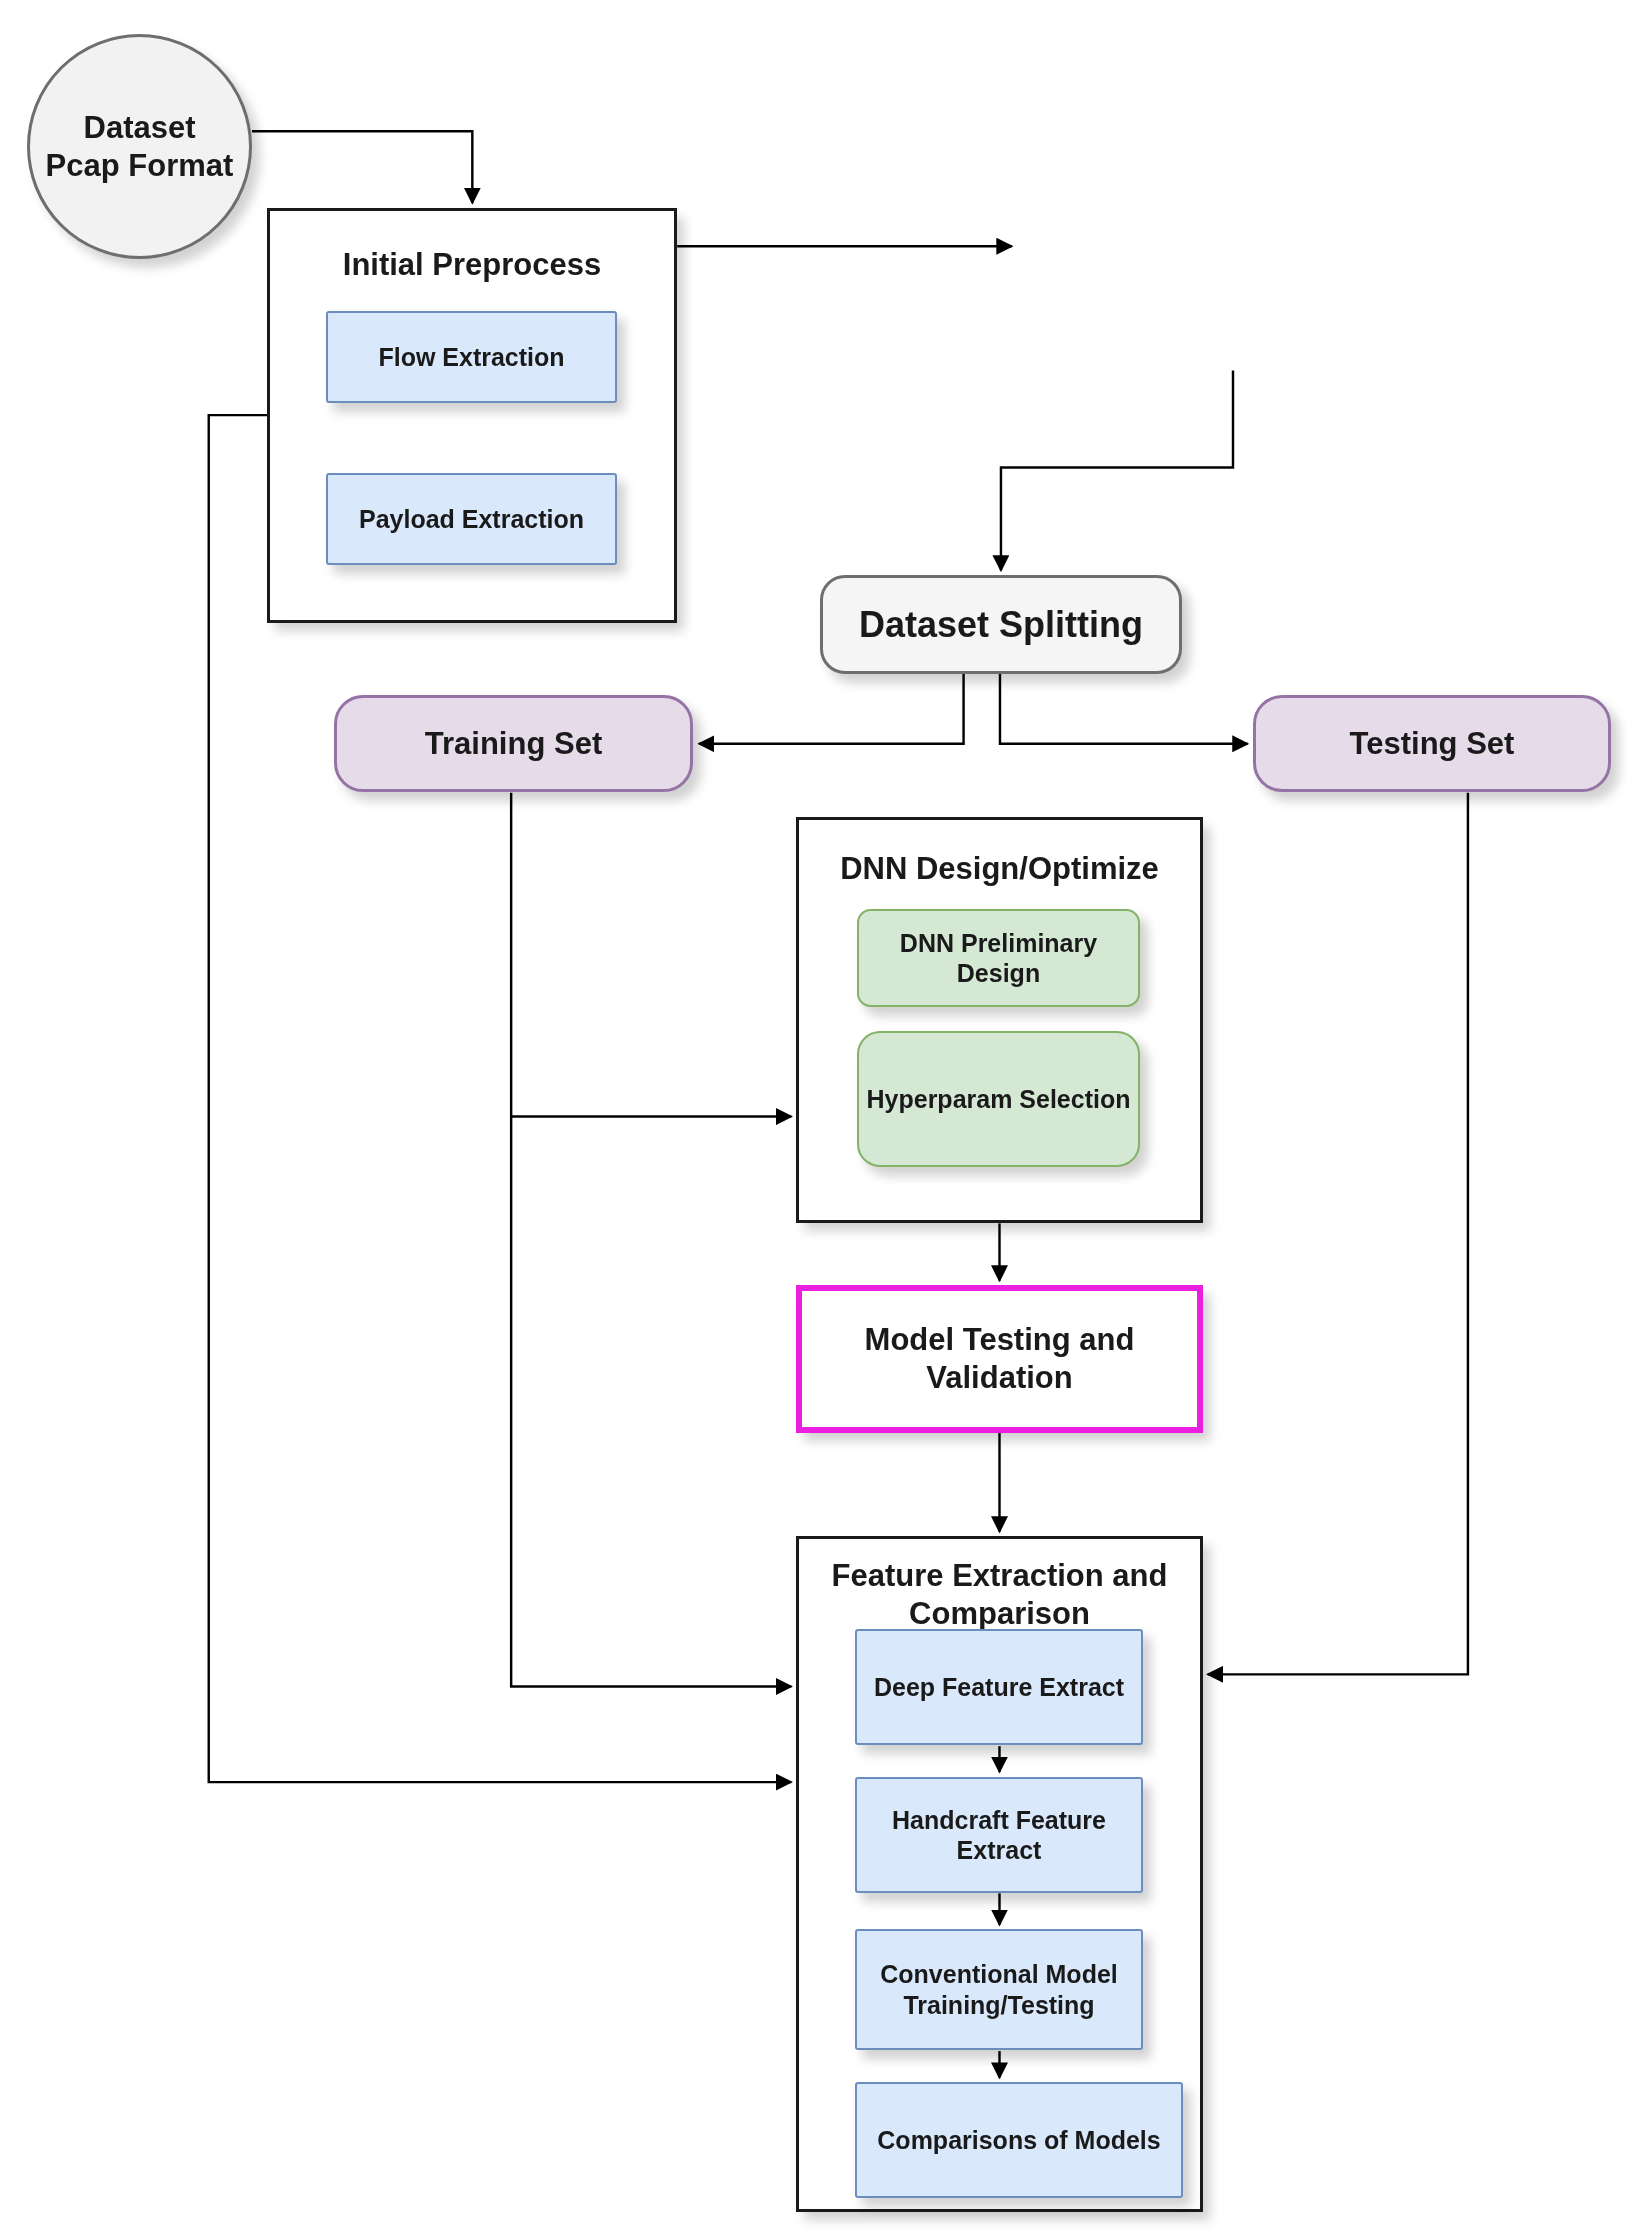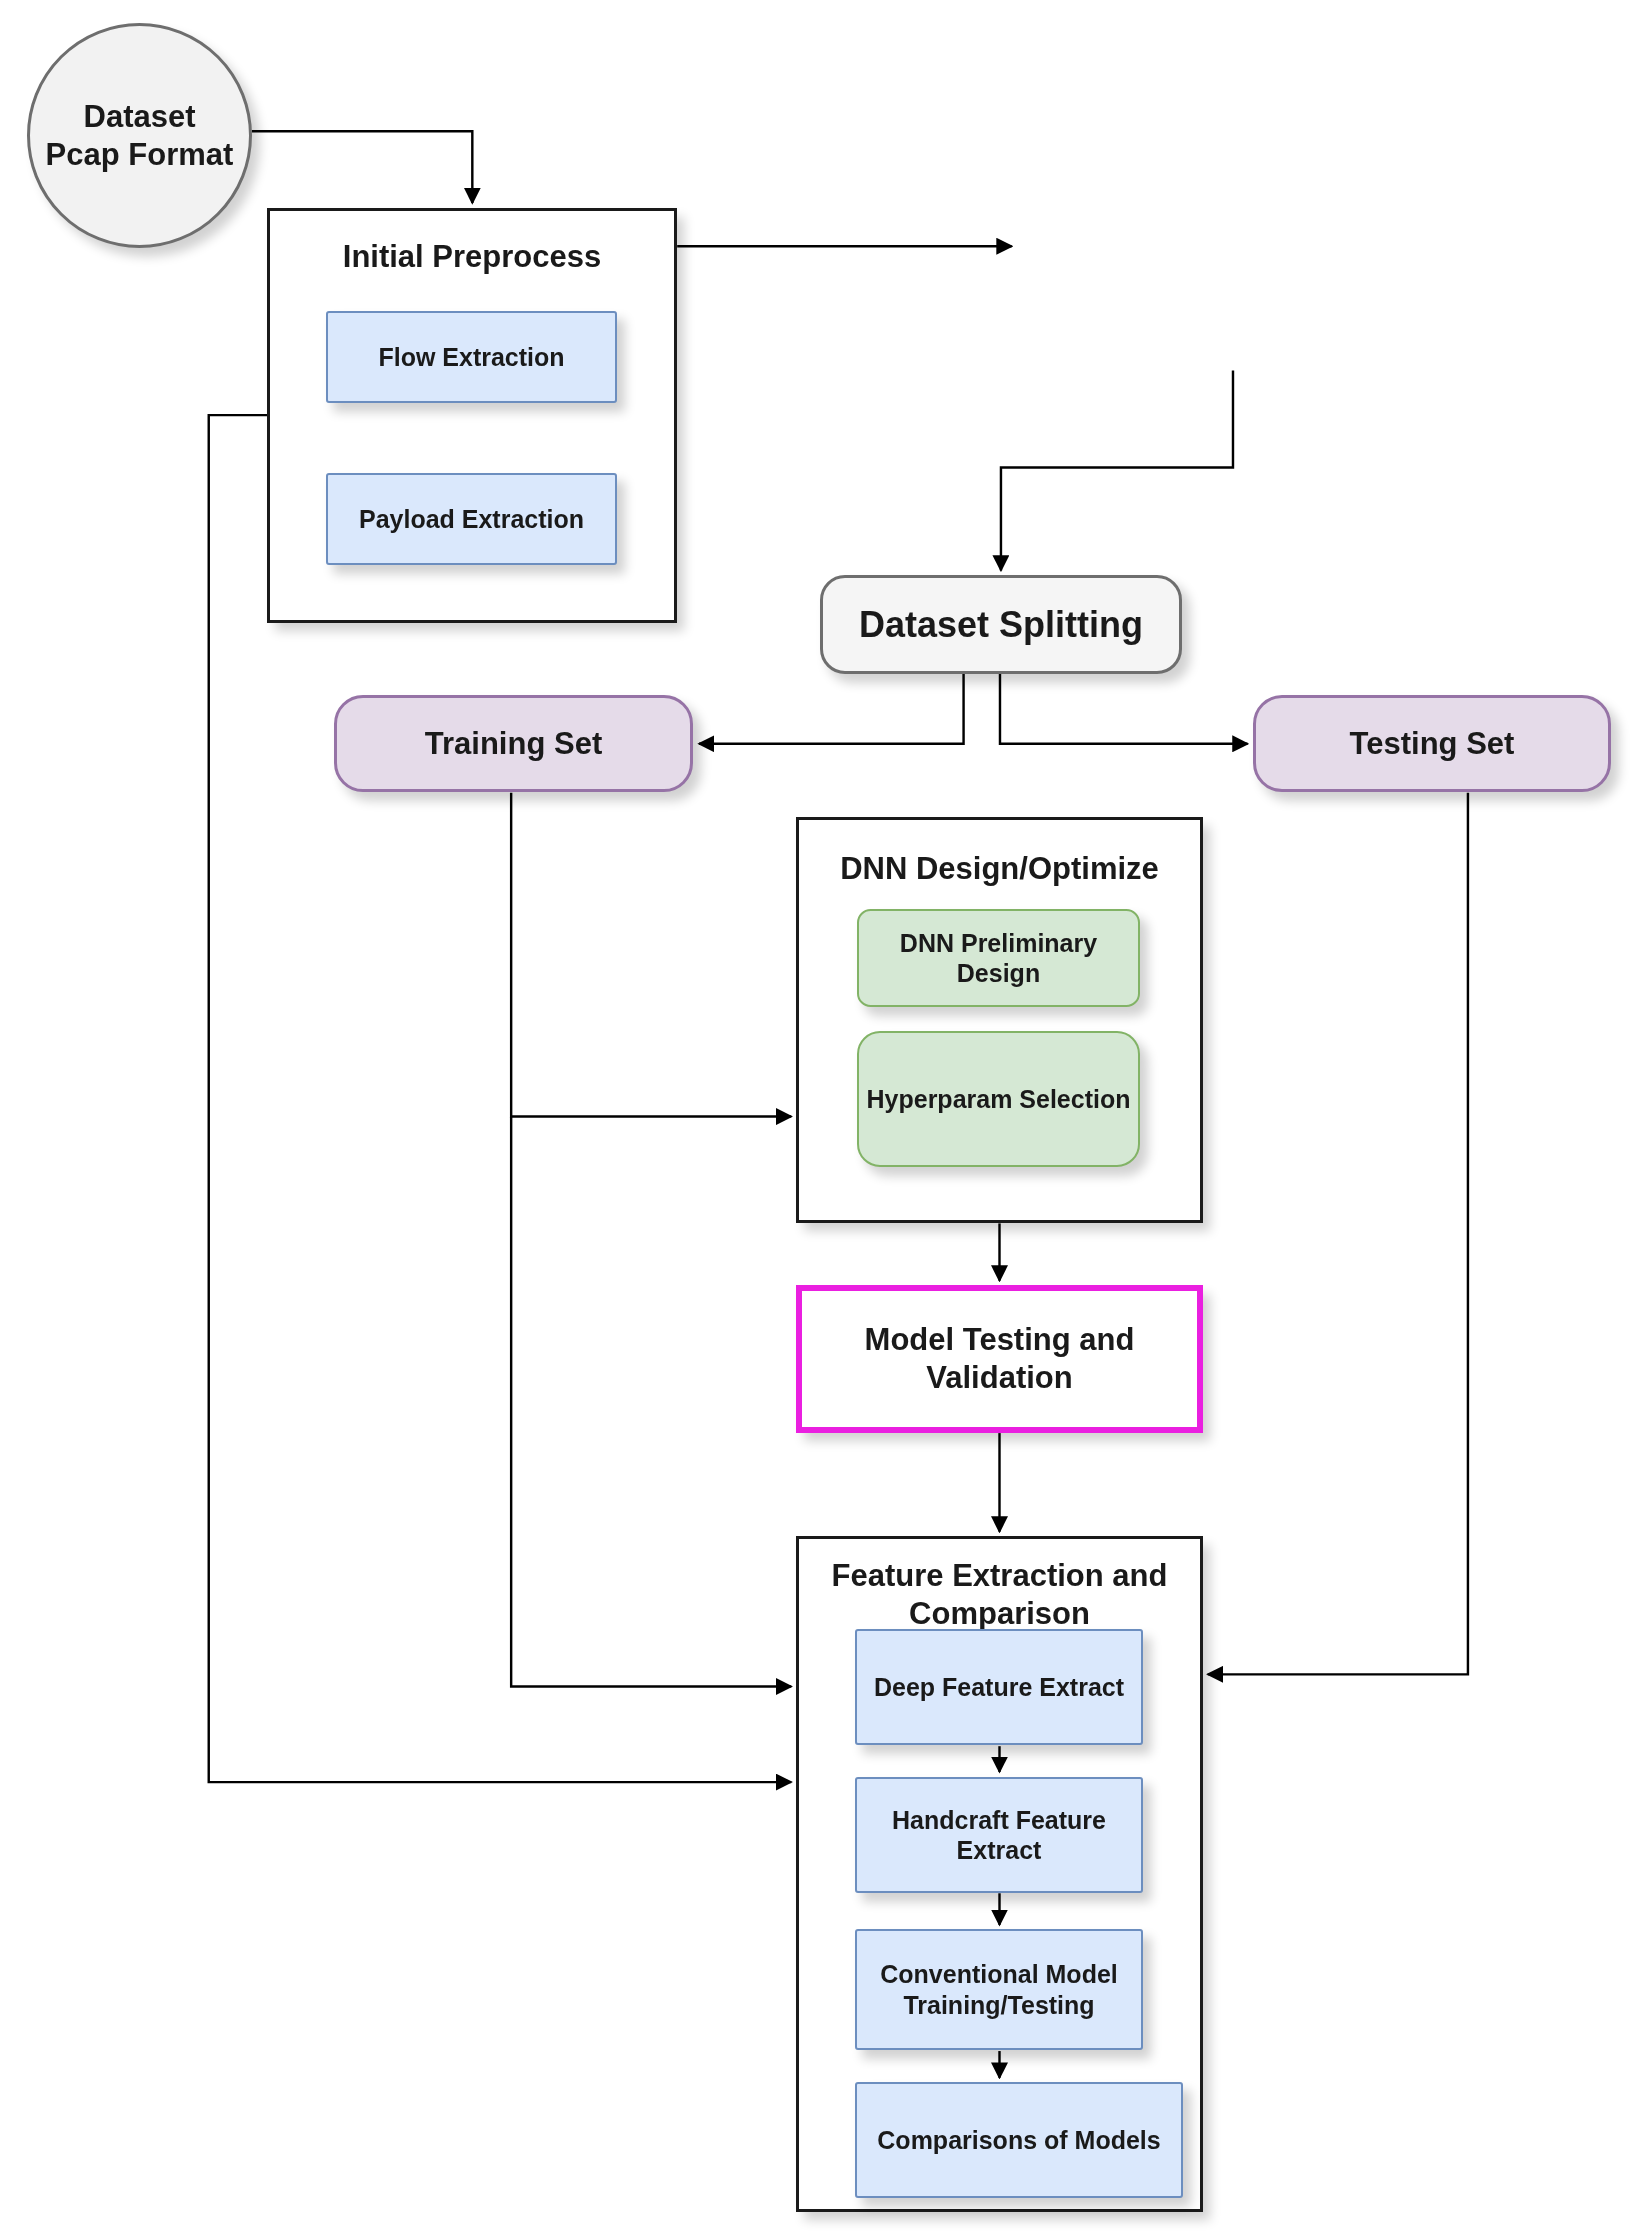--- a/index.html
+++ b/index.html
@@ -82,26 +82,26 @@
     fill:none;
     stroke:var(--edge, #000000);
     stroke-width:5px;
   }
 </style>
 </head>
 <body>
 
 <div class="canvas">
 
-  <div class="node circle shadow" style="left:27px; top:23px; width:225px; height:225px;text-align:center;">
+  <div class="node circle shadow" style="left:27px; top:34px; width:225px; height:225px;text-align:center;">
     <span>Dataset Pcap Format</span>
   </div>
 
   <div class="node container-box shadow" style="left:267px; top:208px; width:410px; height:415px;">
-    <div class="box-title" style="margin-top:27px;">Initial  Preprocess</div>
+    <div class="box-title" style="margin-top:35px;">Initial  Preprocess</div>
   </div>
   <div class="node blue shadow" style="left:326px; top:311px; width:291px; height:92px;">
     <span>Flow Extraction</span>
   </div>
   <div class="node blue shadow" style="left:326px; top:473px; width:291px; height:92px;">
     <span>Payload Extraction</span>
   </div>
 
 
   <div class="node graybox shadow" style="left:820px; top:575px; width:362px; height:99px;">

